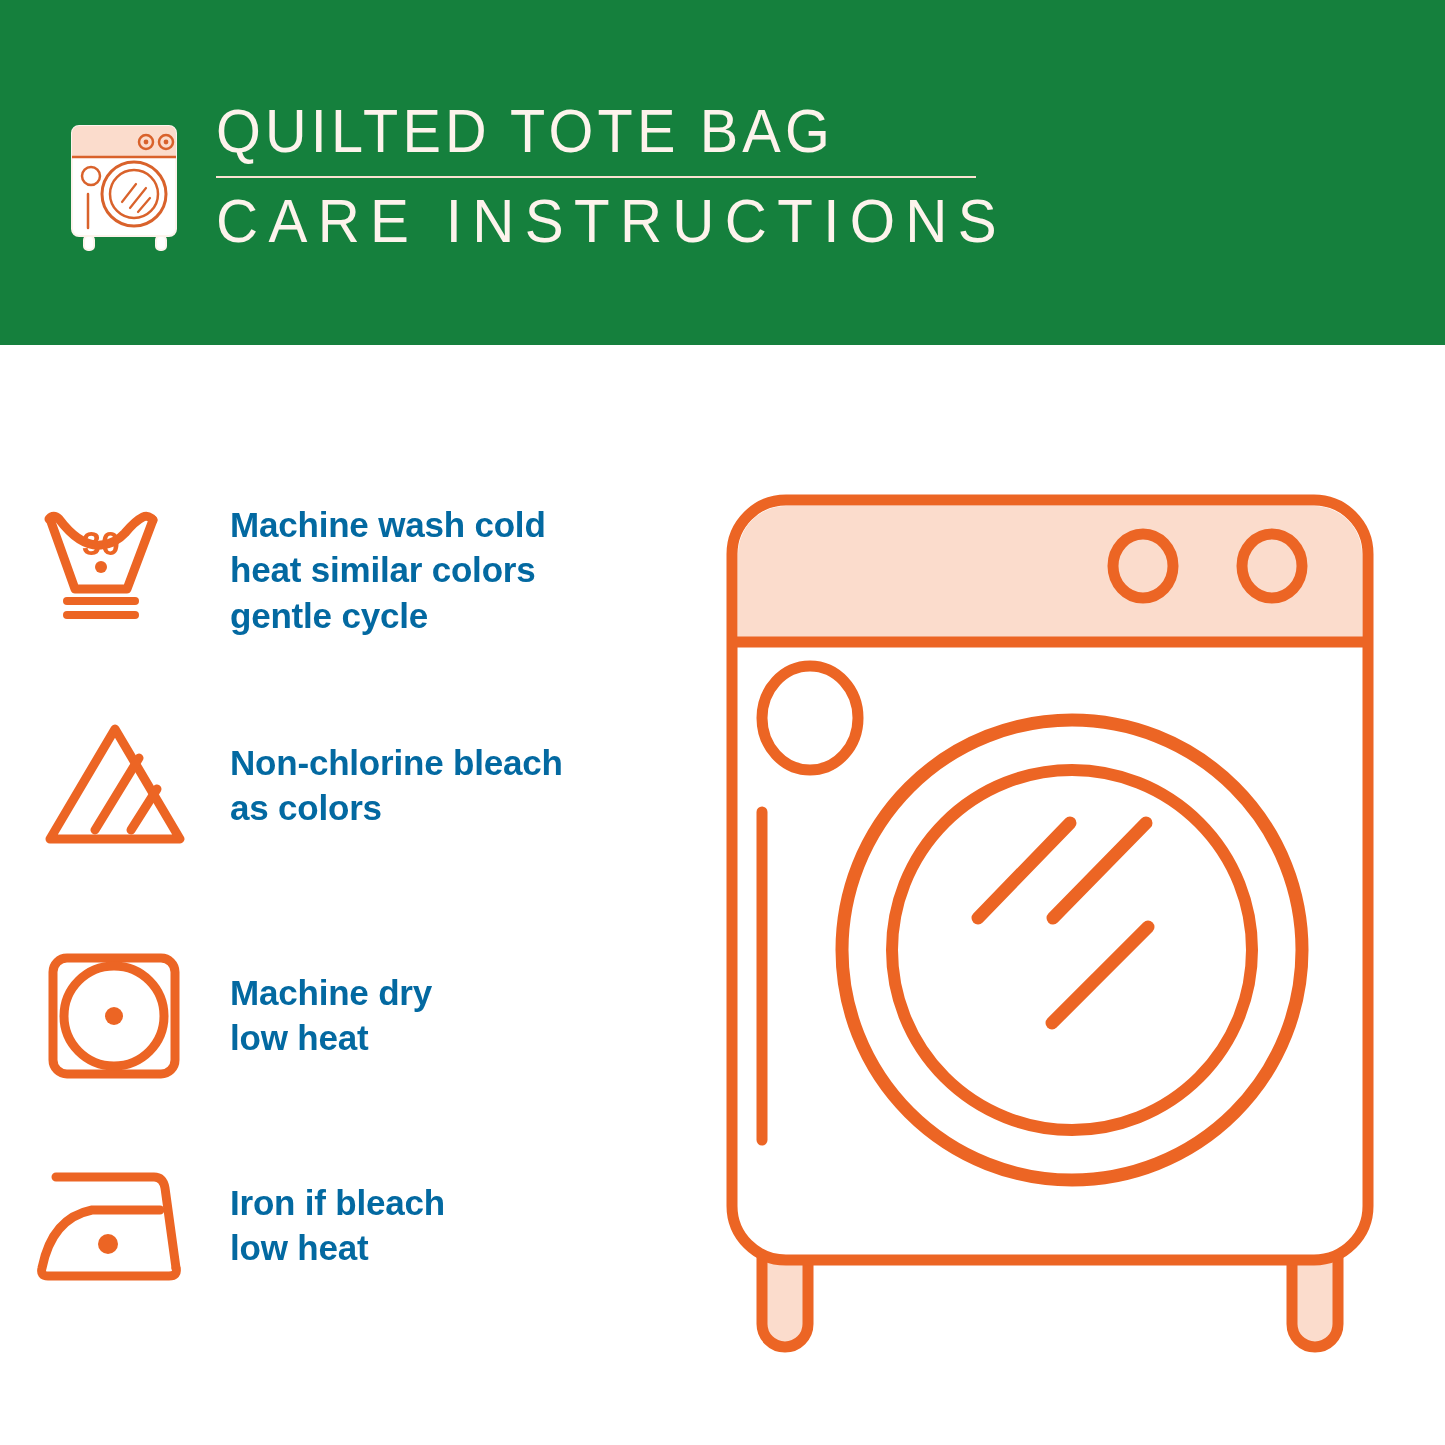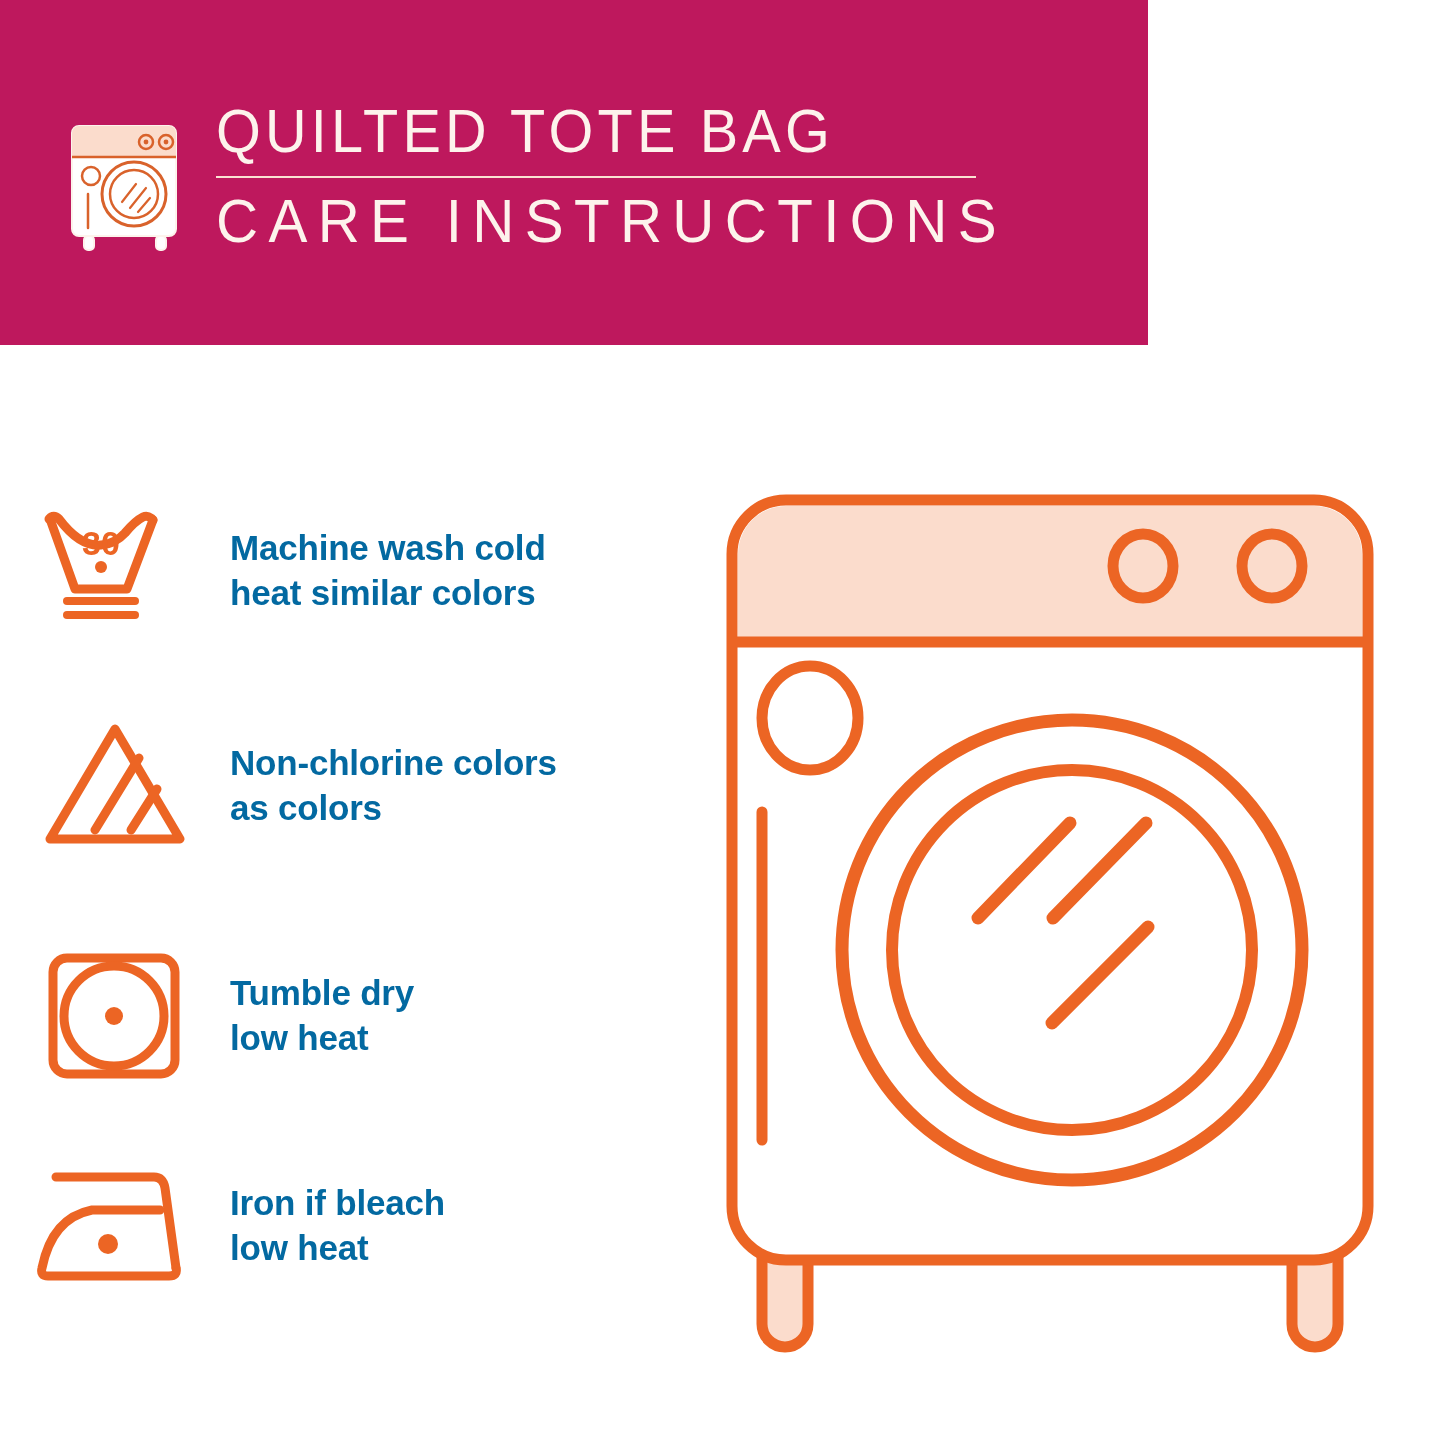--- a/index.html
+++ b/index.html
@@ -8,22 +8,22 @@
     background:#ffffff;
     font-family:"Liberation Sans", sans-serif;
     position:relative;
     overflow:hidden;
   }
 
   
   #header-band{
     position:absolute;
     left:0; top:0;
-    width:1148px; height:345px;
-    background:#be185d;
+    width:1445px; height:345px;
+    background:#15803d;
   }
   #header-logo{
     position:absolute;
     left:66px; top:106px;
     width:120px; height:148px;
   }
   #header-text{
     position:absolute;
     left:216px; top:100px;
     width:790px;
@@ -155,47 +155,48 @@
 
         <circle cx="66" cy="64" r="6" fill="#EC6524"></circle>
 
         <rect x="28" y="94" width="76" height="8" rx="4" fill="#EC6524"></rect>
         <rect x="28" y="108" width="76" height="8" rx="4" fill="#EC6524"></rect>
       </svg>
     </div>
     <div class="instruction-text">
       <span class="ln">Machine wash cold</span>
       <span class="ln">heat similar colors</span>
+      <span class="ln">gentle cycle</span>
     </div>
   </div>
 
   <div class="instruction-row" id="row-bleach">
     <div class="instruction-icon">
       <svg viewBox="0 0 160 140" width="160" height="140" aria-hidden="true">
         <path d="M80 14 L145 124 L15 124 Z" fill="none" stroke="#EC6524" stroke-width="9" stroke-linejoin="round"></path>
         <line x1="60" y1="115" x2="104" y2="43" stroke="#EC6524" stroke-width="9" stroke-linecap="round"></line>
         <line x1="96" y1="115" x2="122" y2="74" stroke="#EC6524" stroke-width="9" stroke-linecap="round"></line>
       </svg>
     </div>
     <div class="instruction-text">
-      <span class="ln">Non-chlorine colors</span>
+      <span class="ln">Non-chlorine bleach</span>
       <span class="ln">as colors</span>
     </div>
   </div>
 
   <div class="instruction-row" id="row-dry">
     <div class="instruction-icon">
       <svg viewBox="0 0 150 145" width="150" height="145" aria-hidden="true">
         <rect x="13" y="15" width="122" height="116" rx="14" fill="none" stroke="#EC6524" stroke-width="9"></rect>
         <circle cx="74" cy="73" r="50" fill="none" stroke="#EC6524" stroke-width="9"></circle>
         <circle cx="74" cy="73" r="9" fill="#EC6524"></circle>
       </svg>
     </div>
     <div class="instruction-text">
-      <span class="ln">Tumble dry</span>
+      <span class="ln">Machine dry</span>
       <span class="ln">low heat</span>
     </div>
   </div>
 
   <div class="instruction-row" id="row-iron">
     <div class="instruction-icon">
       <svg viewBox="0 0 170 130" width="170" height="130" aria-hidden="true">
 
         <path d="M26 17 L124 17 Q133 17 135 28 L146 108" fill="none" stroke="#EC6524" stroke-width="9" stroke-linecap="round" stroke-linejoin="round"></path>
 

